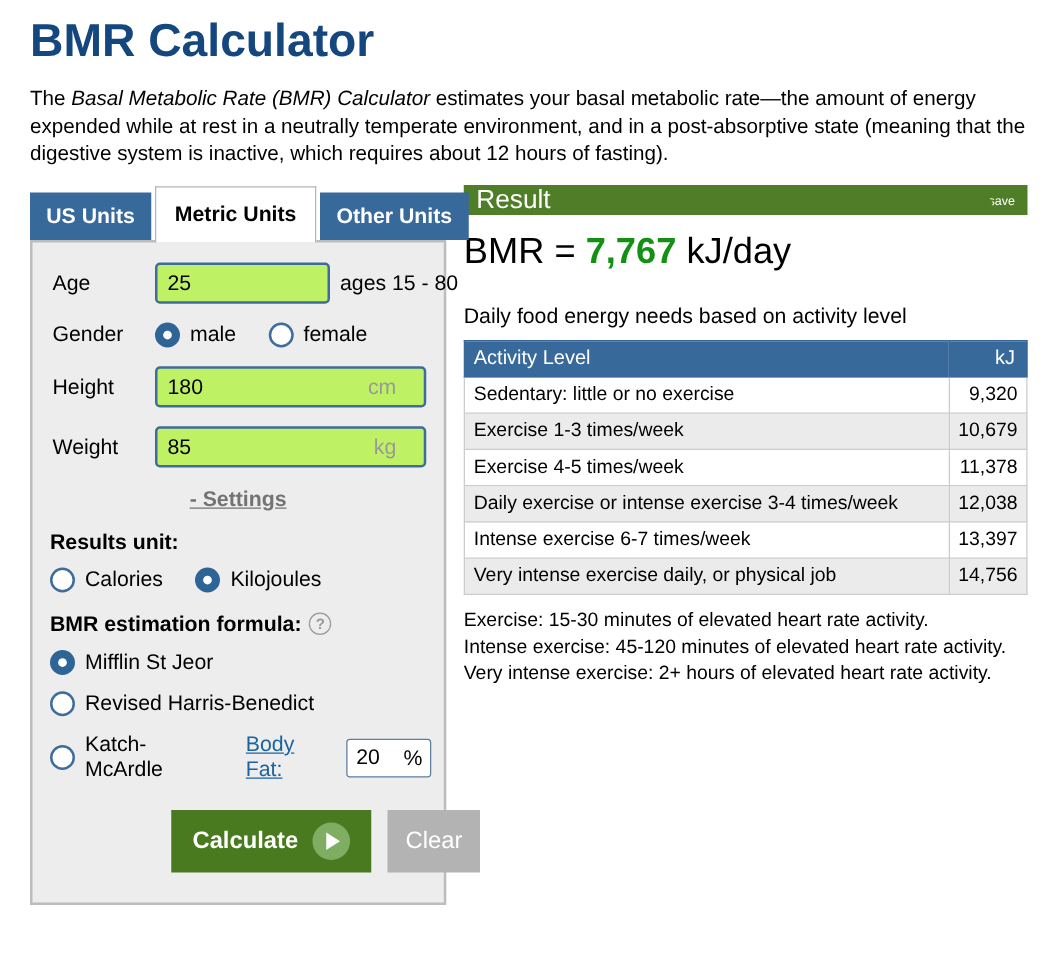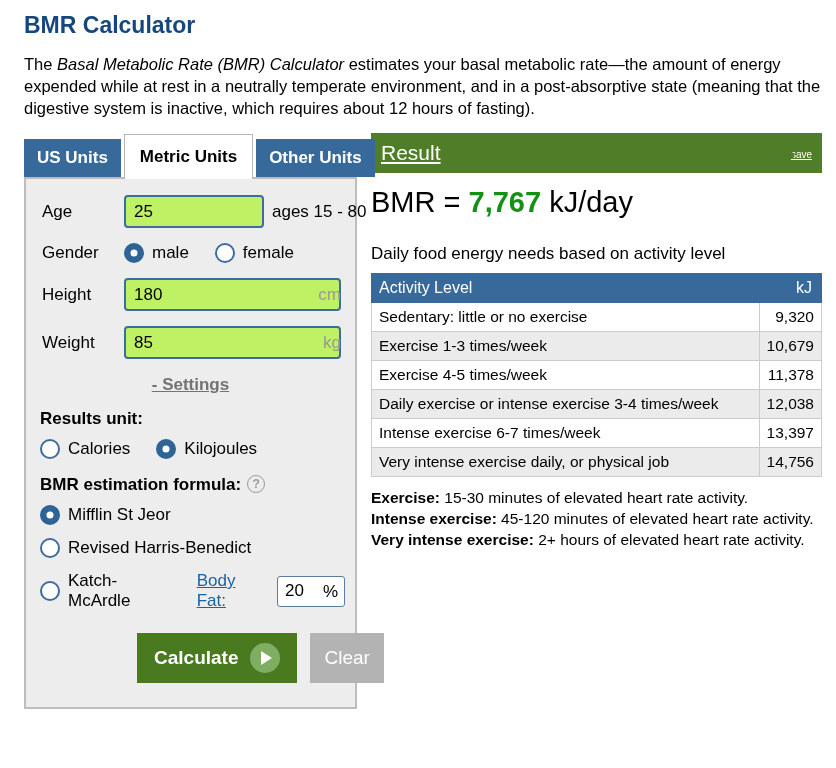--- a/index.html
+++ b/index.html
@@ -3,21 +3,21 @@
 <meta charset="utf-8">
 <style>
   * { box-sizing: border-box; }
   html, body { margin: 0; padding: 0; }
   body {
     width: 836px; height: 768px; overflow: hidden;
     background: #fff; color: #000;
     font-family: "Liberation Sans", sans-serif;
   }
   .page { padding: 8px 14px 0 24px; }
-  h1.title { margin: 4px 0 14px 0; font-size: 23px; font-weight: bold; color: #15477F; }
+  h1.title { margin: 4px 0 14px 0; font-size: 37px; font-weight: bold; color: #15477F; }
   .desc { font-size: 16.5px; line-height: 22px; margin: 0 0 14px 0; max-width: 800px; }
   .desc .it { font-style: italic; }
 
   .columns { display: flex; align-items: flex-start; gap: 14px; }
   .left-col { width: 333px; flex-shrink: 0; }
   .right-col { flex: 1; min-width: 0; }
 
   
   .tabs { display: flex; align-items: flex-end; height: 44px; position: relative; z-index: 2; }
   .tab {
@@ -37,21 +37,21 @@
   .form-row { display: flex; align-items: center; margin-bottom: 15px; font-size: 17px; }
   .form-label { width: 88px; flex-shrink: 0; padding-left: 6px; }
   .text-input {
     height: 33px; font-size: 17px; font-family: "Liberation Sans", sans-serif;
     border: 2px solid #3E6C9C; border-radius: 4px; padding: 2px 8px; background: #bef264; color: #000;
   }
   .age-input { width: 140px; }
   .hint { margin-left: 8px; white-space: nowrap; }
   .unit-wrap { position: relative; flex: 1; margin-right: 4px; }
   .unit-wrap .text-input { width: 100%; padding-right: 38px; }
-  .unit-suffix { position: absolute; right: 0; top: 7px; color: #999; font-size: 17px; pointer-events: none; }
+  .unit-suffix { position: absolute; right: 24px; top: 7px; color: #999; font-size: 17px; pointer-events: none; }
 
   
   .radio { width: 20px; height: 20px; border-radius: 50%; border: 2px solid #3E6C9C;
     background: #fff; display: inline-block; position: relative; flex-shrink: 0;
     margin-right: 8px; vertical-align: middle; cursor: pointer; }
   .radio.selected { background: #2E6496; border-color: #2E6496; }
   .radio.selected::after { content: ""; position: absolute; width: 7px; height: 7px;
     border-radius: 50%; background: #fff; top: 50%; left: 50%; transform: translate(-50%,-50%); }
   .radio-opt { display: inline-flex; align-items: center; cursor: pointer; }
 
@@ -77,22 +77,22 @@
     font-family: "Liberation Sans", sans-serif; height: 50px; padding: 0 17px;
     display: flex; align-items: center; gap: 12px; cursor: pointer; }
   .play-circle { width: 30px; height: 30px; border-radius: 50%; background: #7FAE63;
     display: flex; align-items: center; justify-content: center; }
   .play-tri { width: 0; height: 0; border-left: 11px solid #fff;
     border-top: 7px solid transparent; border-bottom: 7px solid transparent; margin-left: 3px; }
   .clear-btn { background: #B3B3B3; border: none; color: #fff; font-size: 19px;
     font-family: "Liberation Sans", sans-serif; height: 50px; padding: 0 14px; cursor: pointer; }
 
   
-  .result-header { background: #507D28; color: #fff; height: 40px; padding: 3px 10px;
-    display: flex; justify-content: space-between; align-items: center; text-decoration: underline; }
+  .result-header { background: #507D28; color: #fff; height: 24px; padding: 3px 10px;
+    display: flex; justify-content: space-between; align-items: center; }
   .result-title { font-size: 21px; }
   .save-btn { text-align: center; cursor: pointer; line-height: 1; }
   .floppy { width: 19px; height: 16px; background: #fff; border-radius: 2px;
     position: relative; overflow: hidden; margin: 0 auto 2px auto; }
   .floppy .hole { position: absolute; bottom: 2px; left: 50%; margin-left: -3.5px;
     width: 7px; height: 7px; border-radius: 50%; background: #507D28; }
   .save-label { color: #fff; font-size: 10px; }
 
   .bmr-line { font-size: 29px; margin: 13px 0 24px 0; }
   .bmr-value { color: #149114; font-weight: bold; }
@@ -101,21 +101,21 @@
 
   table.activity { border-collapse: collapse; width: 100%; font-size: 15.5px; }
   table.activity th { background: #38699B; color: #fff; font-size: 16px; font-weight: normal;
     text-align: left; padding: 5px 7px; border: 1px solid #38699B; }
   table.activity th.kj-col { text-align: right; width: 62px; padding-right: 9px; }
   table.activity td { border: 1px solid #ccc; padding: 4px 7px; line-height: 20px; background: #fff; }
   table.activity tr.alt td { background: #EBEBEB; }
   table.activity td.val { text-align: right; white-space: nowrap; }
 
   .notes { font-size: 15.5px; line-height: 21px; margin-top: 10px; }
-  .notes b { font-weight: bold; }
+  .notes b { font-weight: normal; }
 </style>
 </head>
 <body>
 
 <div class="page">
 
   <h1 class="title">BMR Calculator</h1>
 
   <p class="desc"><span>The </span><span class="it">Basal Metabolic Rate (BMR) Calculator</span><span> estimates your basal metabolic rate—the amount of energy expended while at rest in a neutrally temperate environment, and in a post-absorptive state (meaning that the digestive system is inactive, which requires about 12 hours of fasting).</span></p>
 

